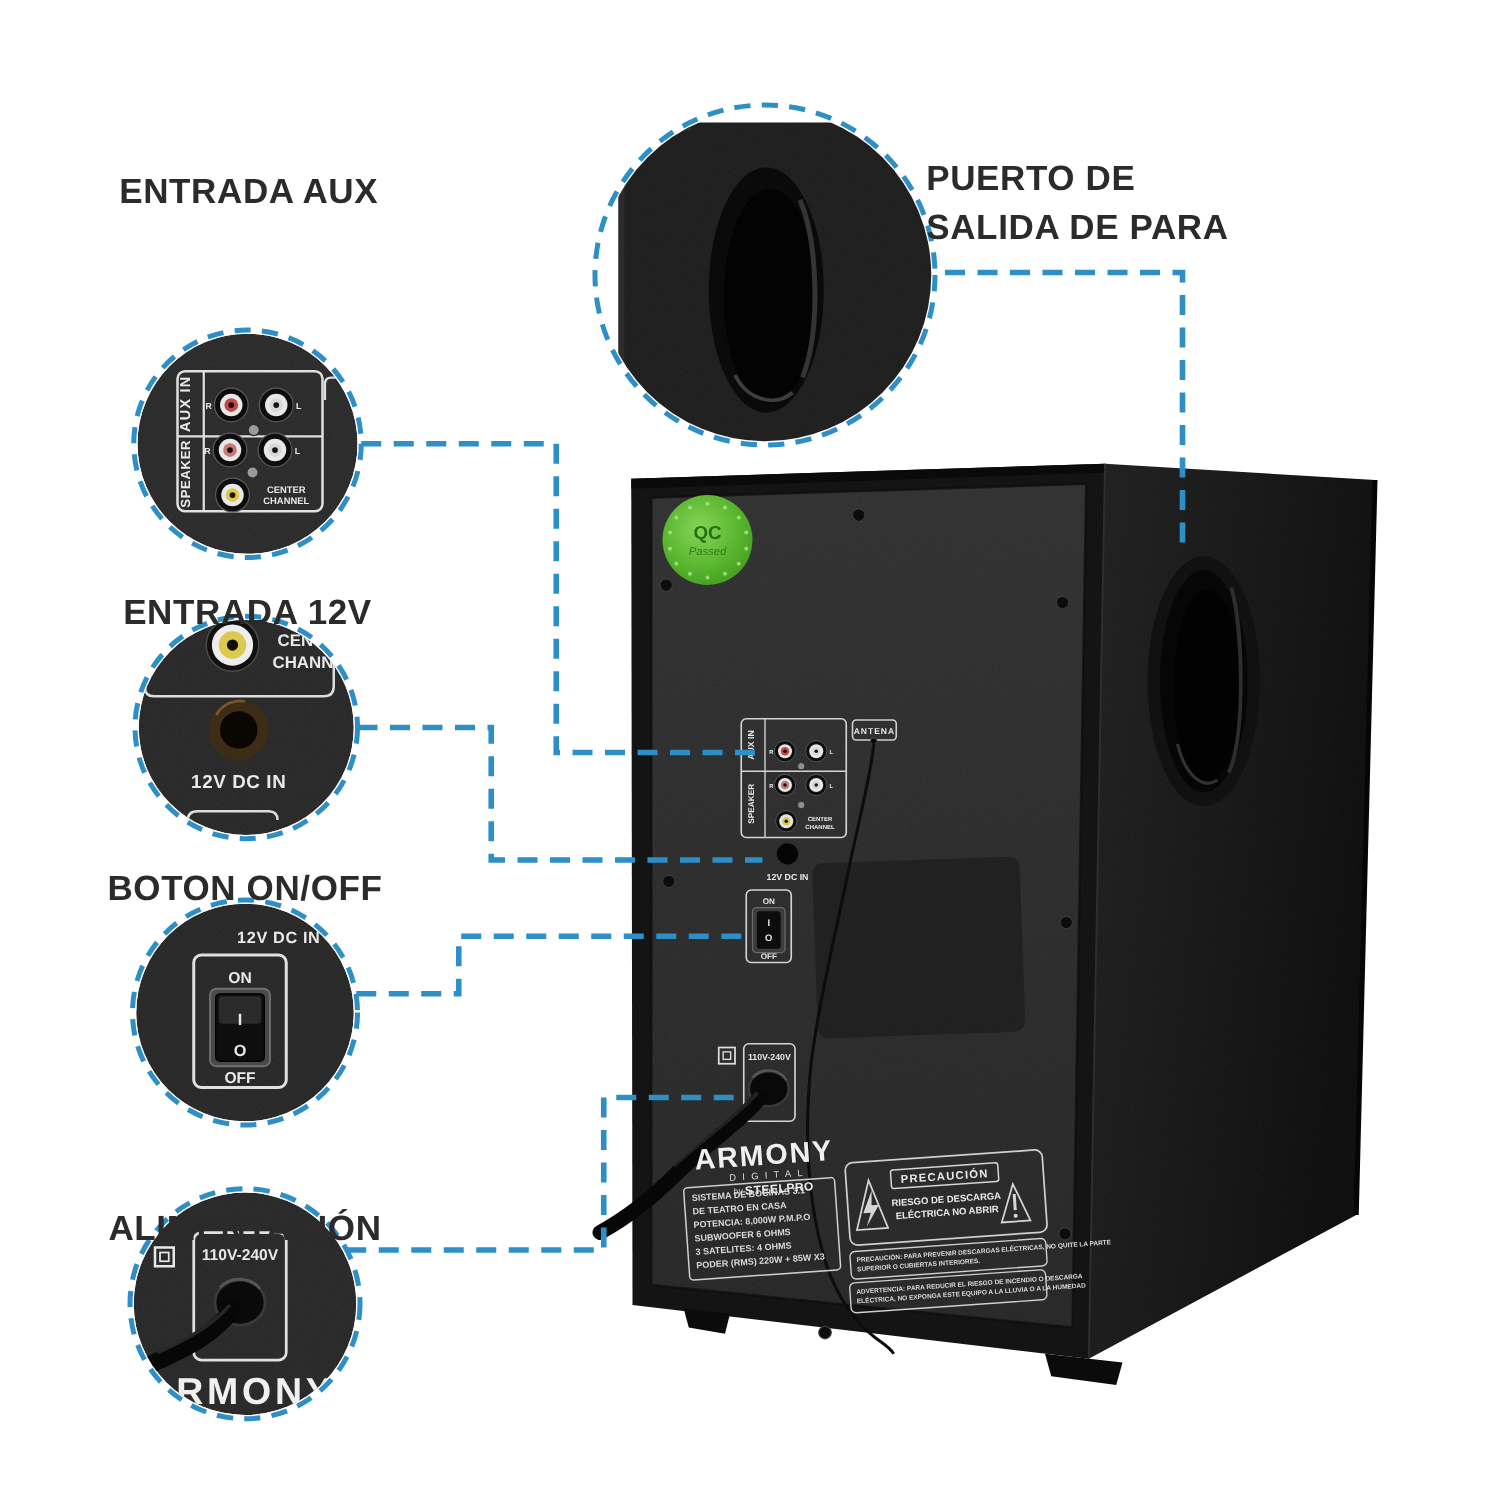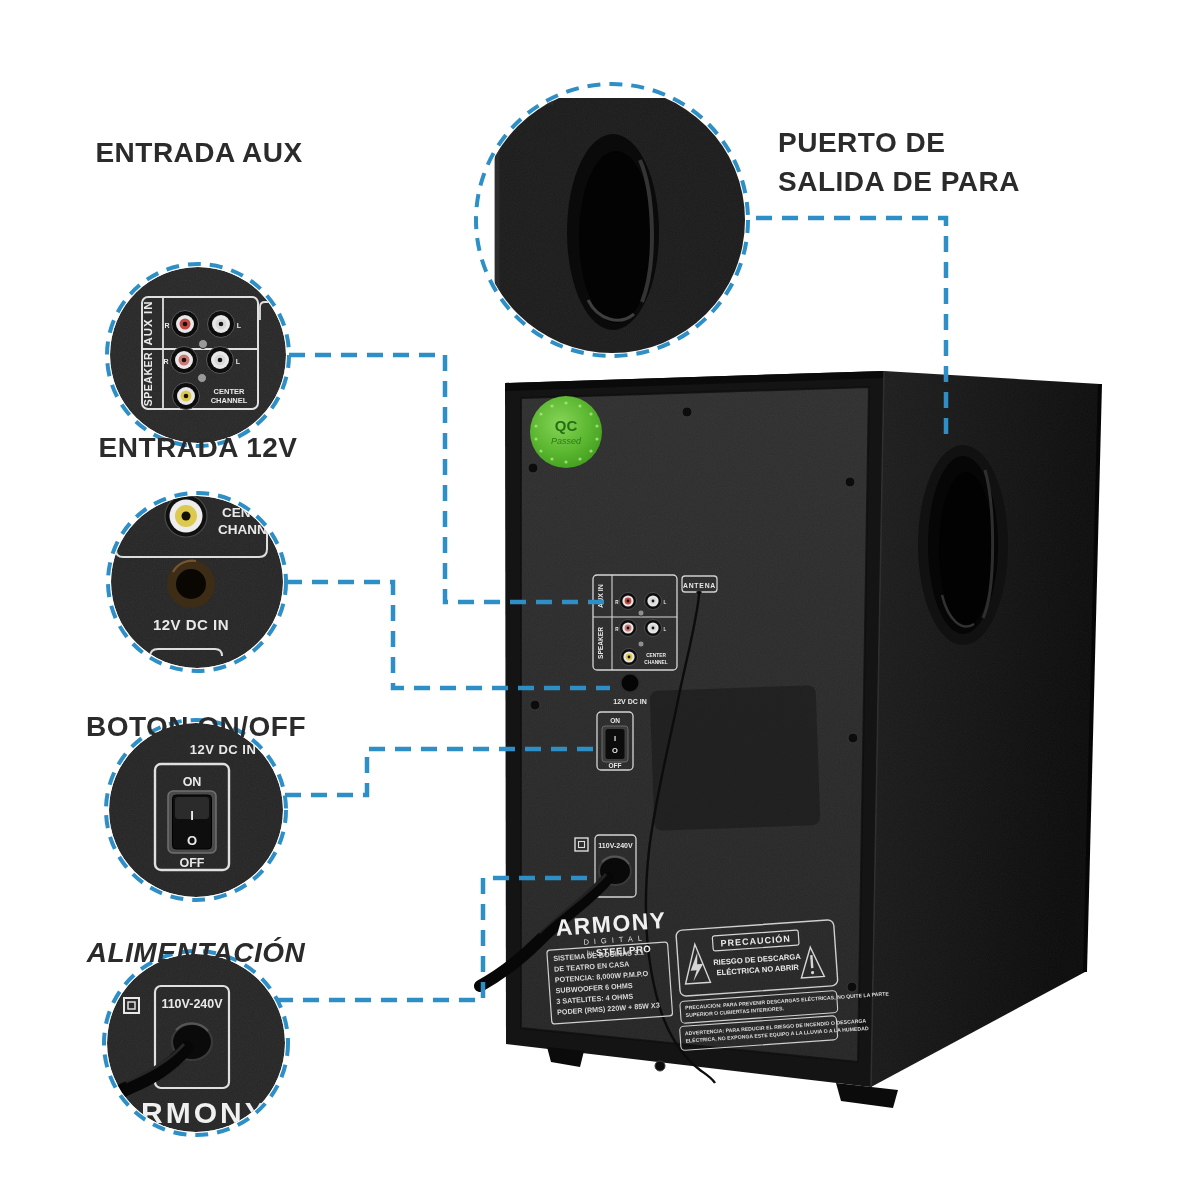--- a/index.html
+++ b/index.html
@@ -348,24 +348,24 @@
     <path d="M286 582 H393 V688 H610"></path>
     <path d="M285 795 H367 V749 H597"></path>
     <path d="M277 1000 H483 V878 H588"></path>
   </g>
 </svg>
 
 <div class="h center" style="left:86px;top:134px;width:226px;">
   <div>ENTRADA AUX</div>
 </div>
 
-<div class="h center" style="left:76px;top:429px;width:244px;">ENTRADA 12V</div>
-
-<div class="h center" style="left:66px;top:708px;width:260px;">BOTON ON/OFF</div>
-
-<div class="h center" style="left:64px;top:934px;width:264px;font-style:italic;">ALIMENTACIÓN</div>
-
-<div class="h" style="left:778px;top:124px;width:250px;">
+<div class="h center" style="left:76px;top:471px;width:244px;">ENTRADA 12V</div>
+
+<div class="h center" style="left:66px;top:692px;width:260px;">BOTON ON/OFF</div>
+
+<div class="h center" style="left:64px;top:964px;width:264px;">ALIMENTACIÓN</div>
+
+<div class="h" style="left:741px;top:124px;width:250px;">
   <div>PUERTO DE</div>
   <div>SALIDA DE PARA</div>
 </div>
 
 </div>
 
 </body></html>

